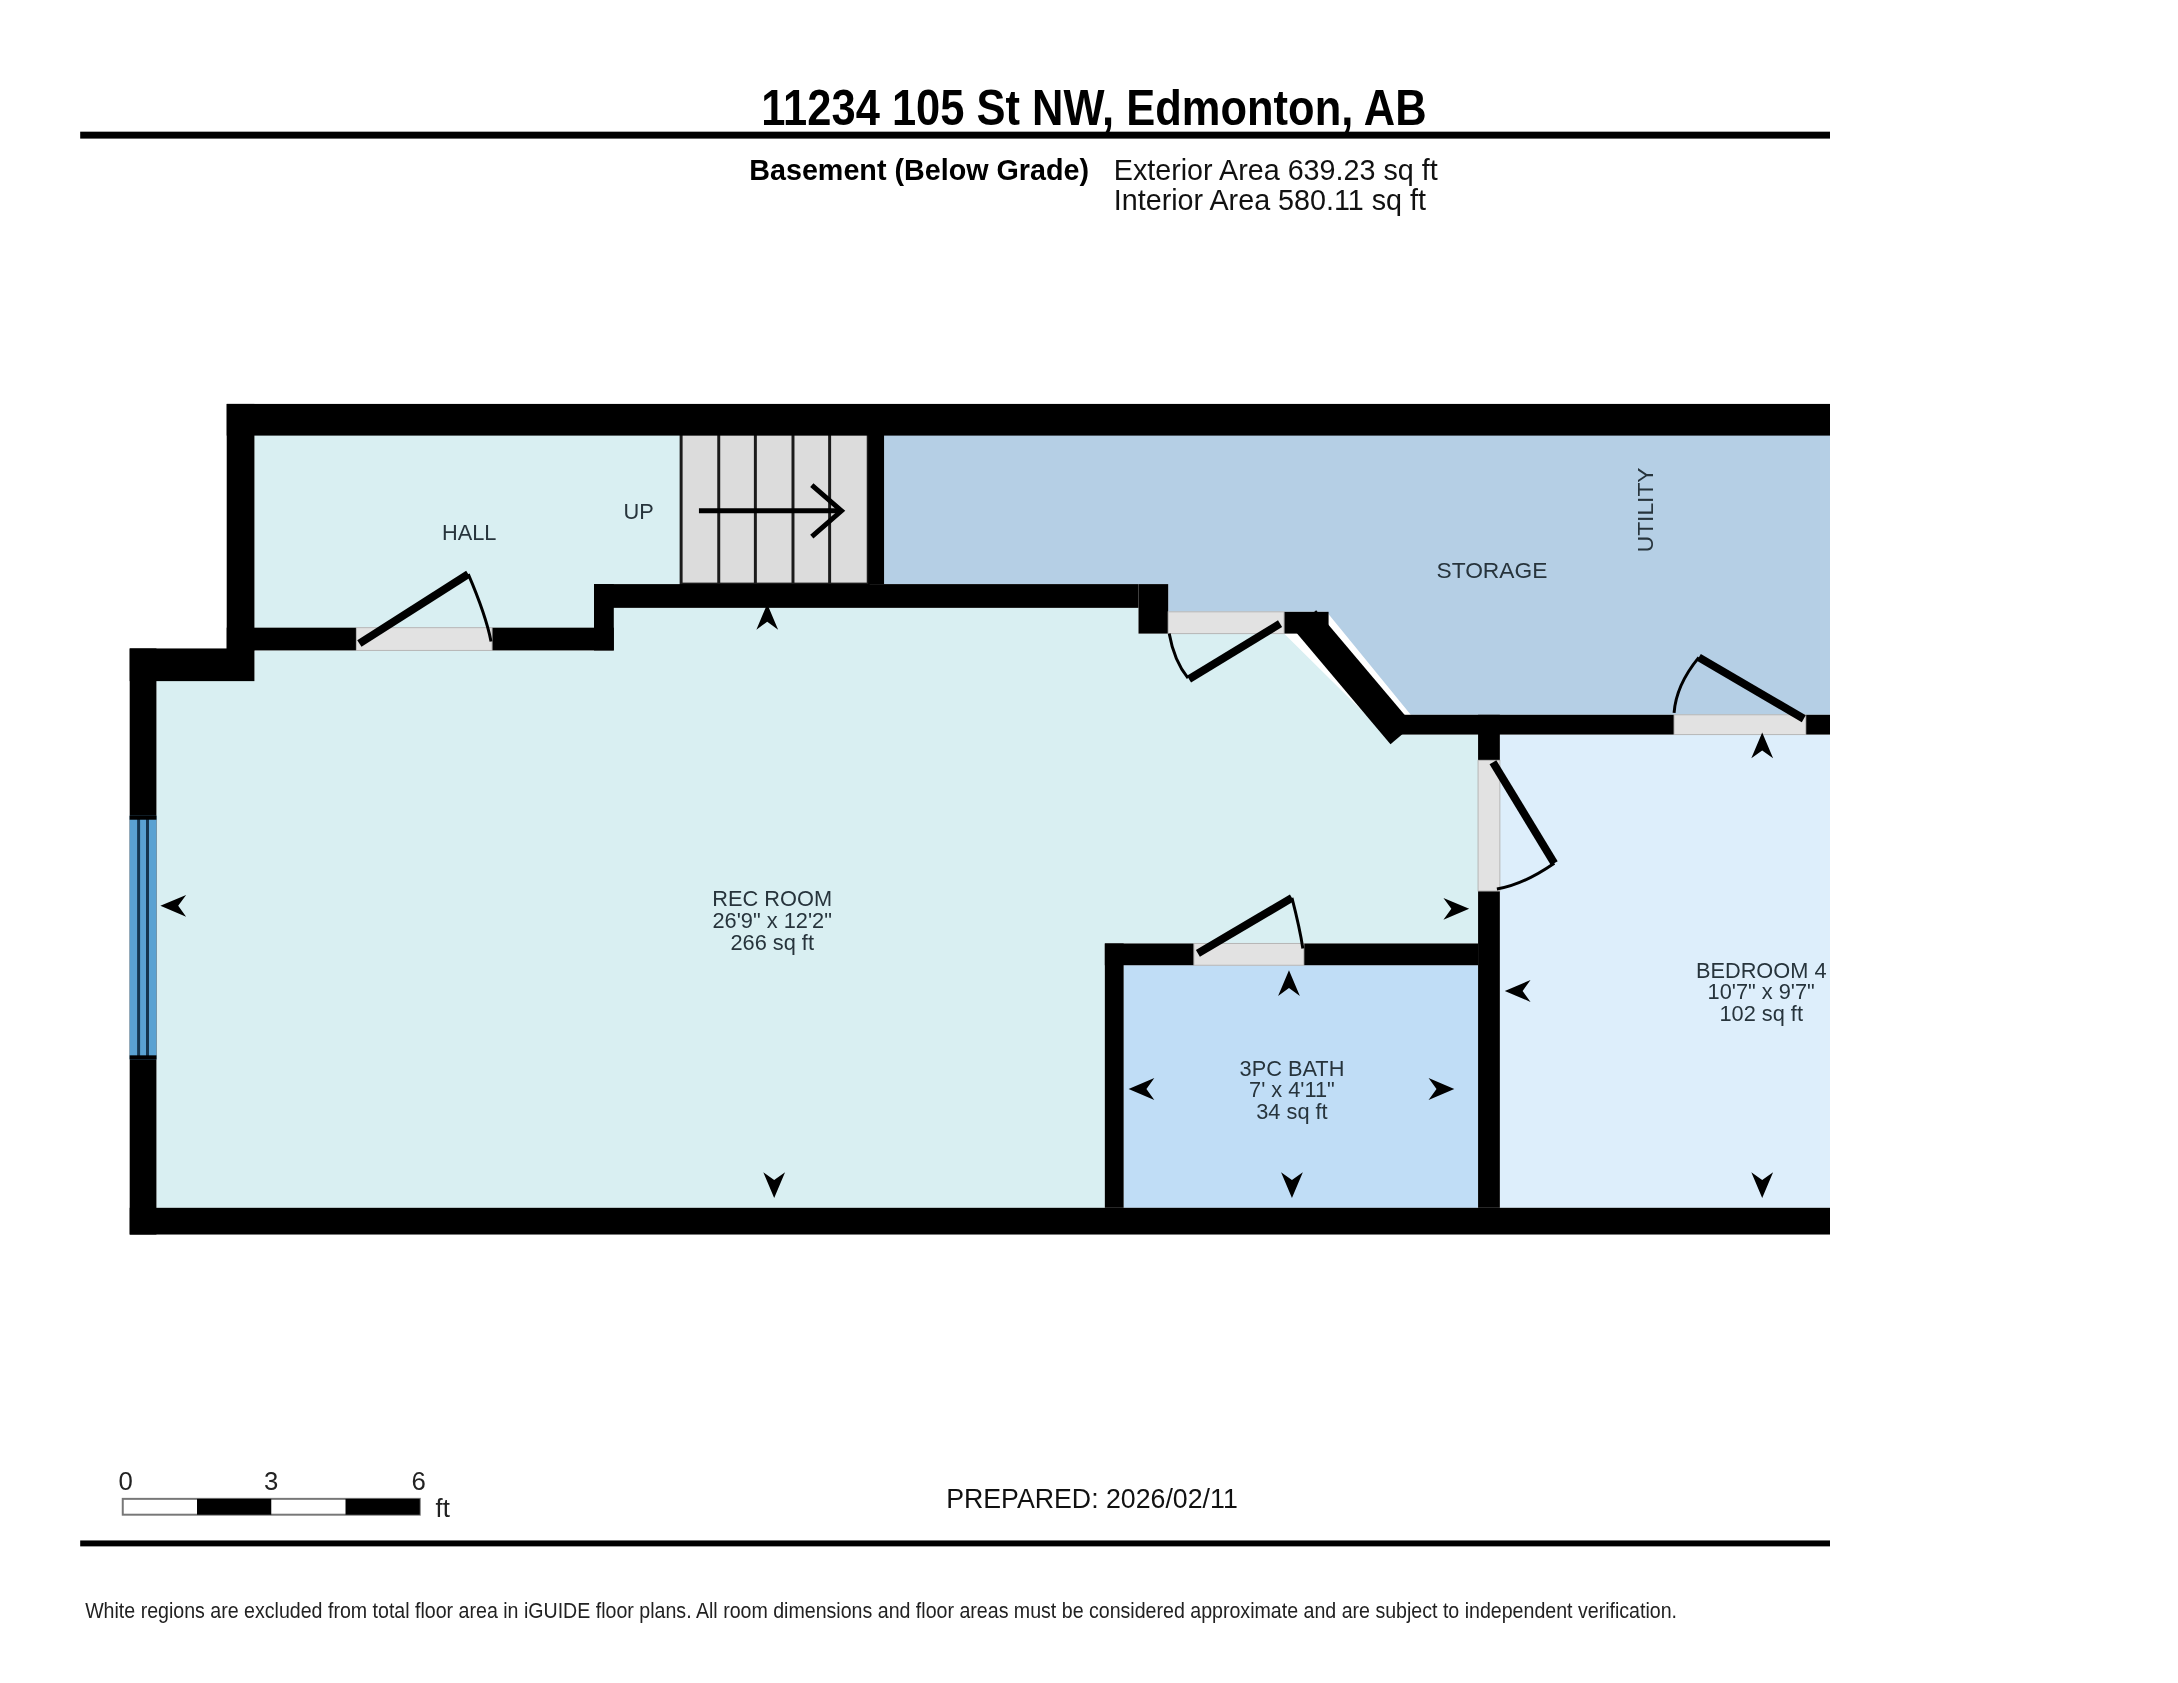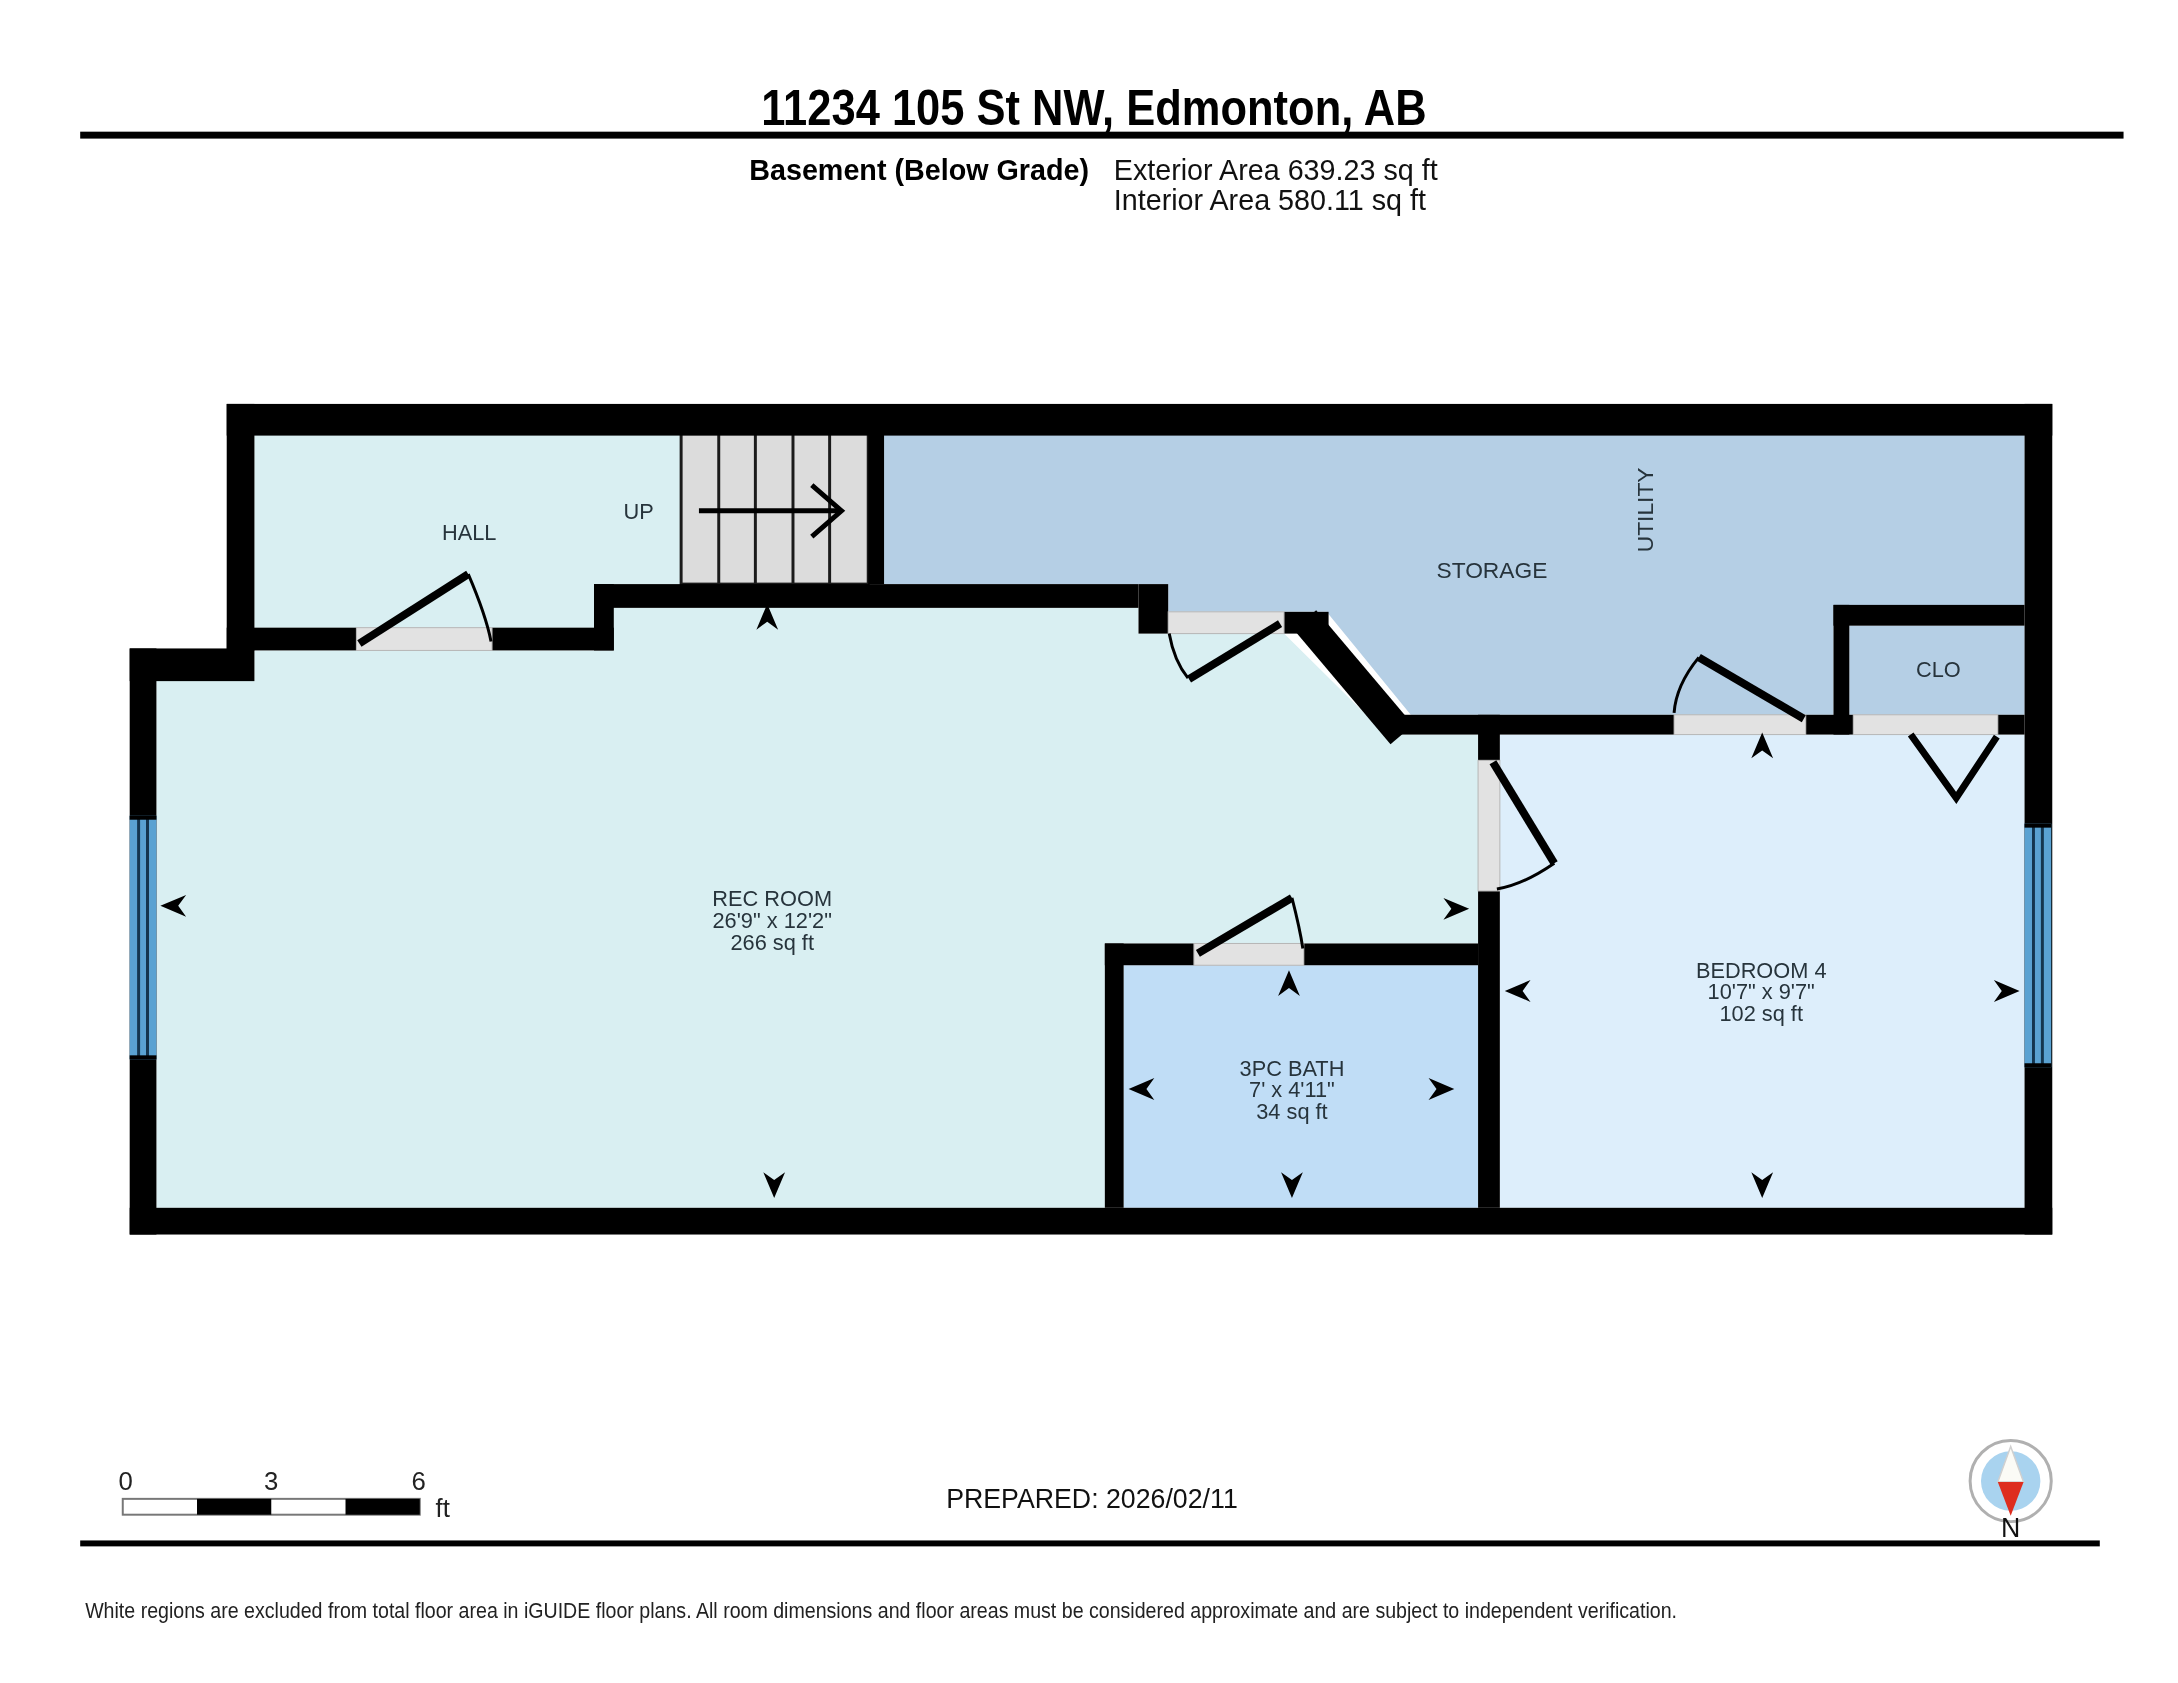--- a/index.html
+++ b/index.html
@@ -1,16 +1,16 @@
 <!DOCTYPE html>
 <html><head>
 <meta charset="utf-8">
 <style>
   html,body{margin:0;padding:0;background:#ffffff;}
-  .page{position:relative;width:2178px;height:1683px;background:#ffffff;overflow:hidden;
+  .page{position:relative;width:1830px;height:1683px;background:#ffffff;overflow:hidden;
         font-family:"Liberation Sans", sans-serif;}
   svg{position:absolute;left:0;top:0;}
   text{font-family:"Liberation Sans", sans-serif;fill:#1b1b1b;}
   .title{font-weight:bold;font-size:50px;fill:#000;}
   .sub{font-size:29px;fill:#111;}
   .sub-bold{font-size:29px;font-weight:bold;fill:#000;}
   .room-label{font-size:22px;fill:#27343c;}
   .room-label-lg{font-size:23px;fill:#27343c;}
   .scale-num{font-size:26px;fill:#222;}
   .footer-text{font-size:27px;fill:#111;}

